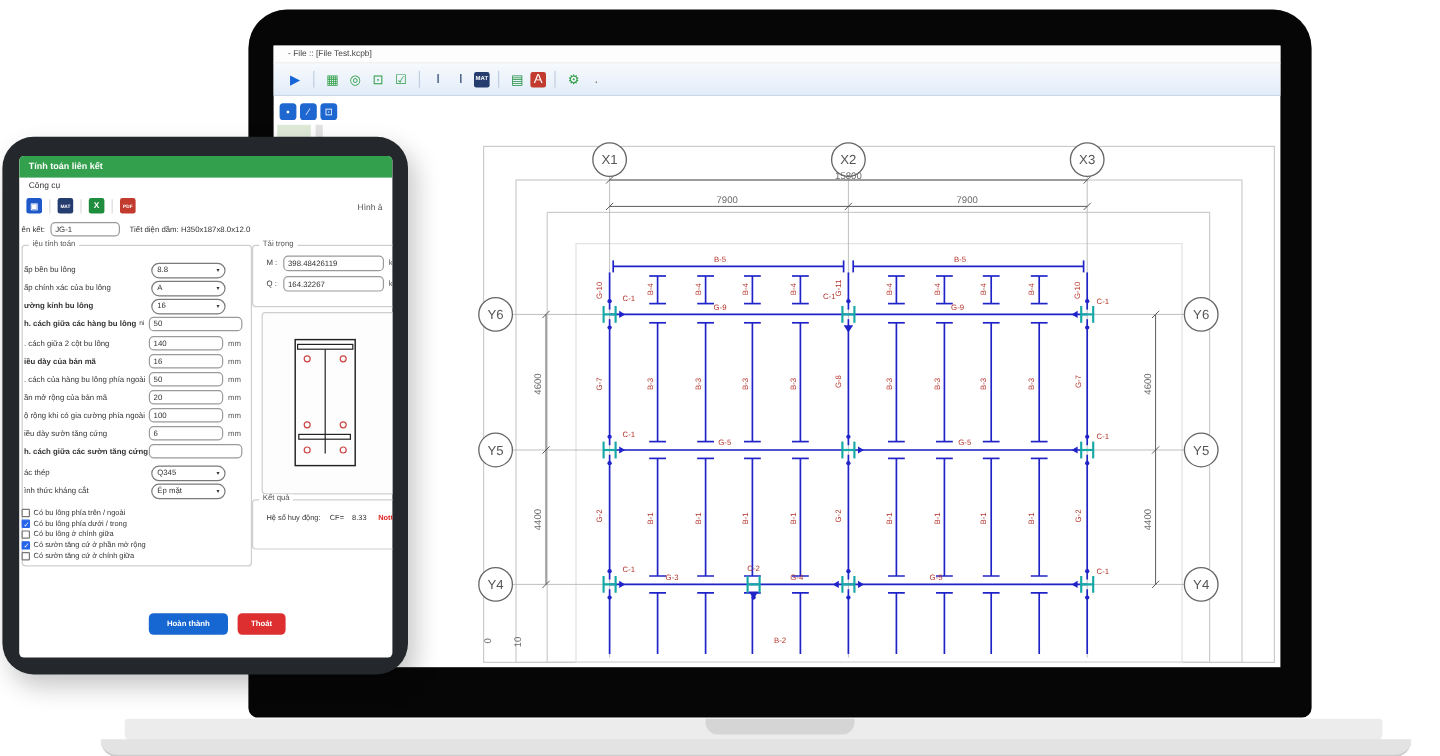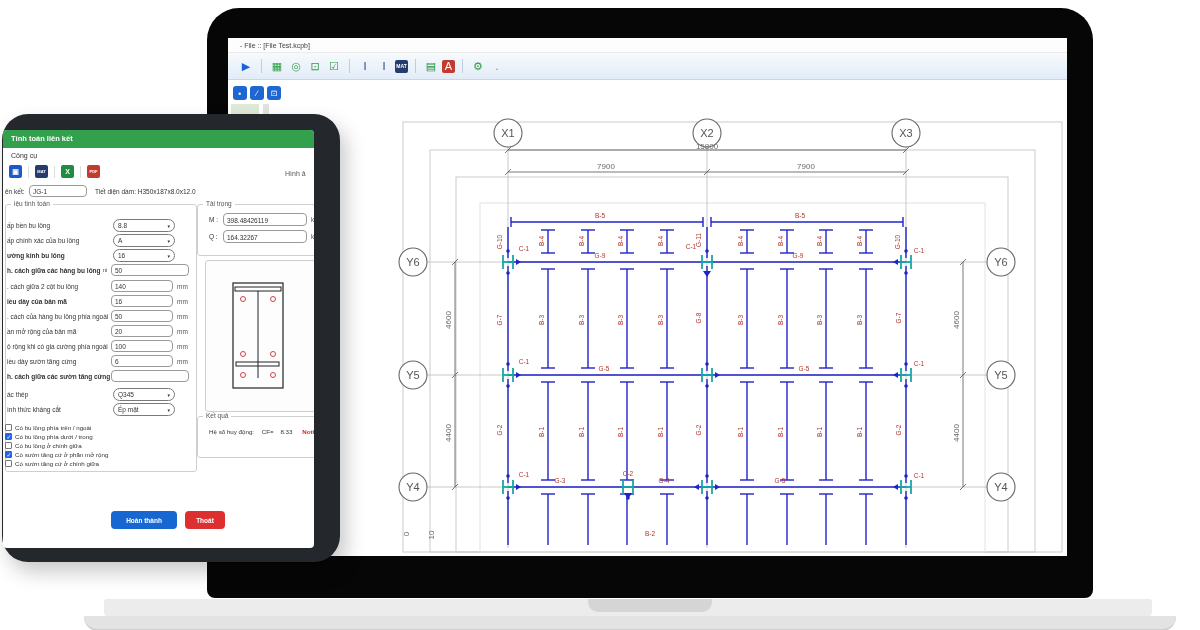--- a/index.html
+++ b/index.html
@@ -32,21 +32,21 @@
   
   #plan{left:228px;top:80px;width:839px;height:476px}
   #plan text{font-family:"Liberation Sans",sans-serif}
   .lbl-red{fill:#b2342a;font-size:6.5px}
   .lbl-dim{fill:#6a6a6a;font-size:8px}
   .lbl-grid{fill:#555;font-size:11px}
 
   
   #tablet{left:2px;top:114px;width:338px;height:448px;background:#24272b;border-radius:26px;
        box-shadow:6px 10px 20px rgba(0,0,0,0.22);z-index:50}
-  #dlg{position:absolute;left:1px;top:16px;width:311px;height:418px;background:#fff;
+  #dlg{position:absolute;left:14px;top:16px;width:311px;height:418px;background:#fff;
        border-radius:4px;overflow:hidden;font-size:6.5px}
   #dlg-head{left:0;top:0;width:311px;height:18px;background:#33a04d;color:#fff;font-weight:bold;
        font-size:7.5px;line-height:18px;padding-left:8px;box-sizing:border-box}
   #dlg-menu{left:8px;top:22px;font-size:7px;color:#333}
   #dlg-tools{left:6px;top:35px;display:flex;align-items:center;gap:4px}
   .dti{width:13px;height:13px;border-radius:2px;display:flex;align-items:center;justify-content:center;
        color:#fff;font-size:7px;font-weight:bold}
   .dti.small-glyph{font-size:4px}
   .dsep{width:1px;height:12px;background:#ddd;margin:0 2px}
   #dlg-img-label{left:282px;top:40px;font-size:7px;color:#555;white-space:nowrap}

